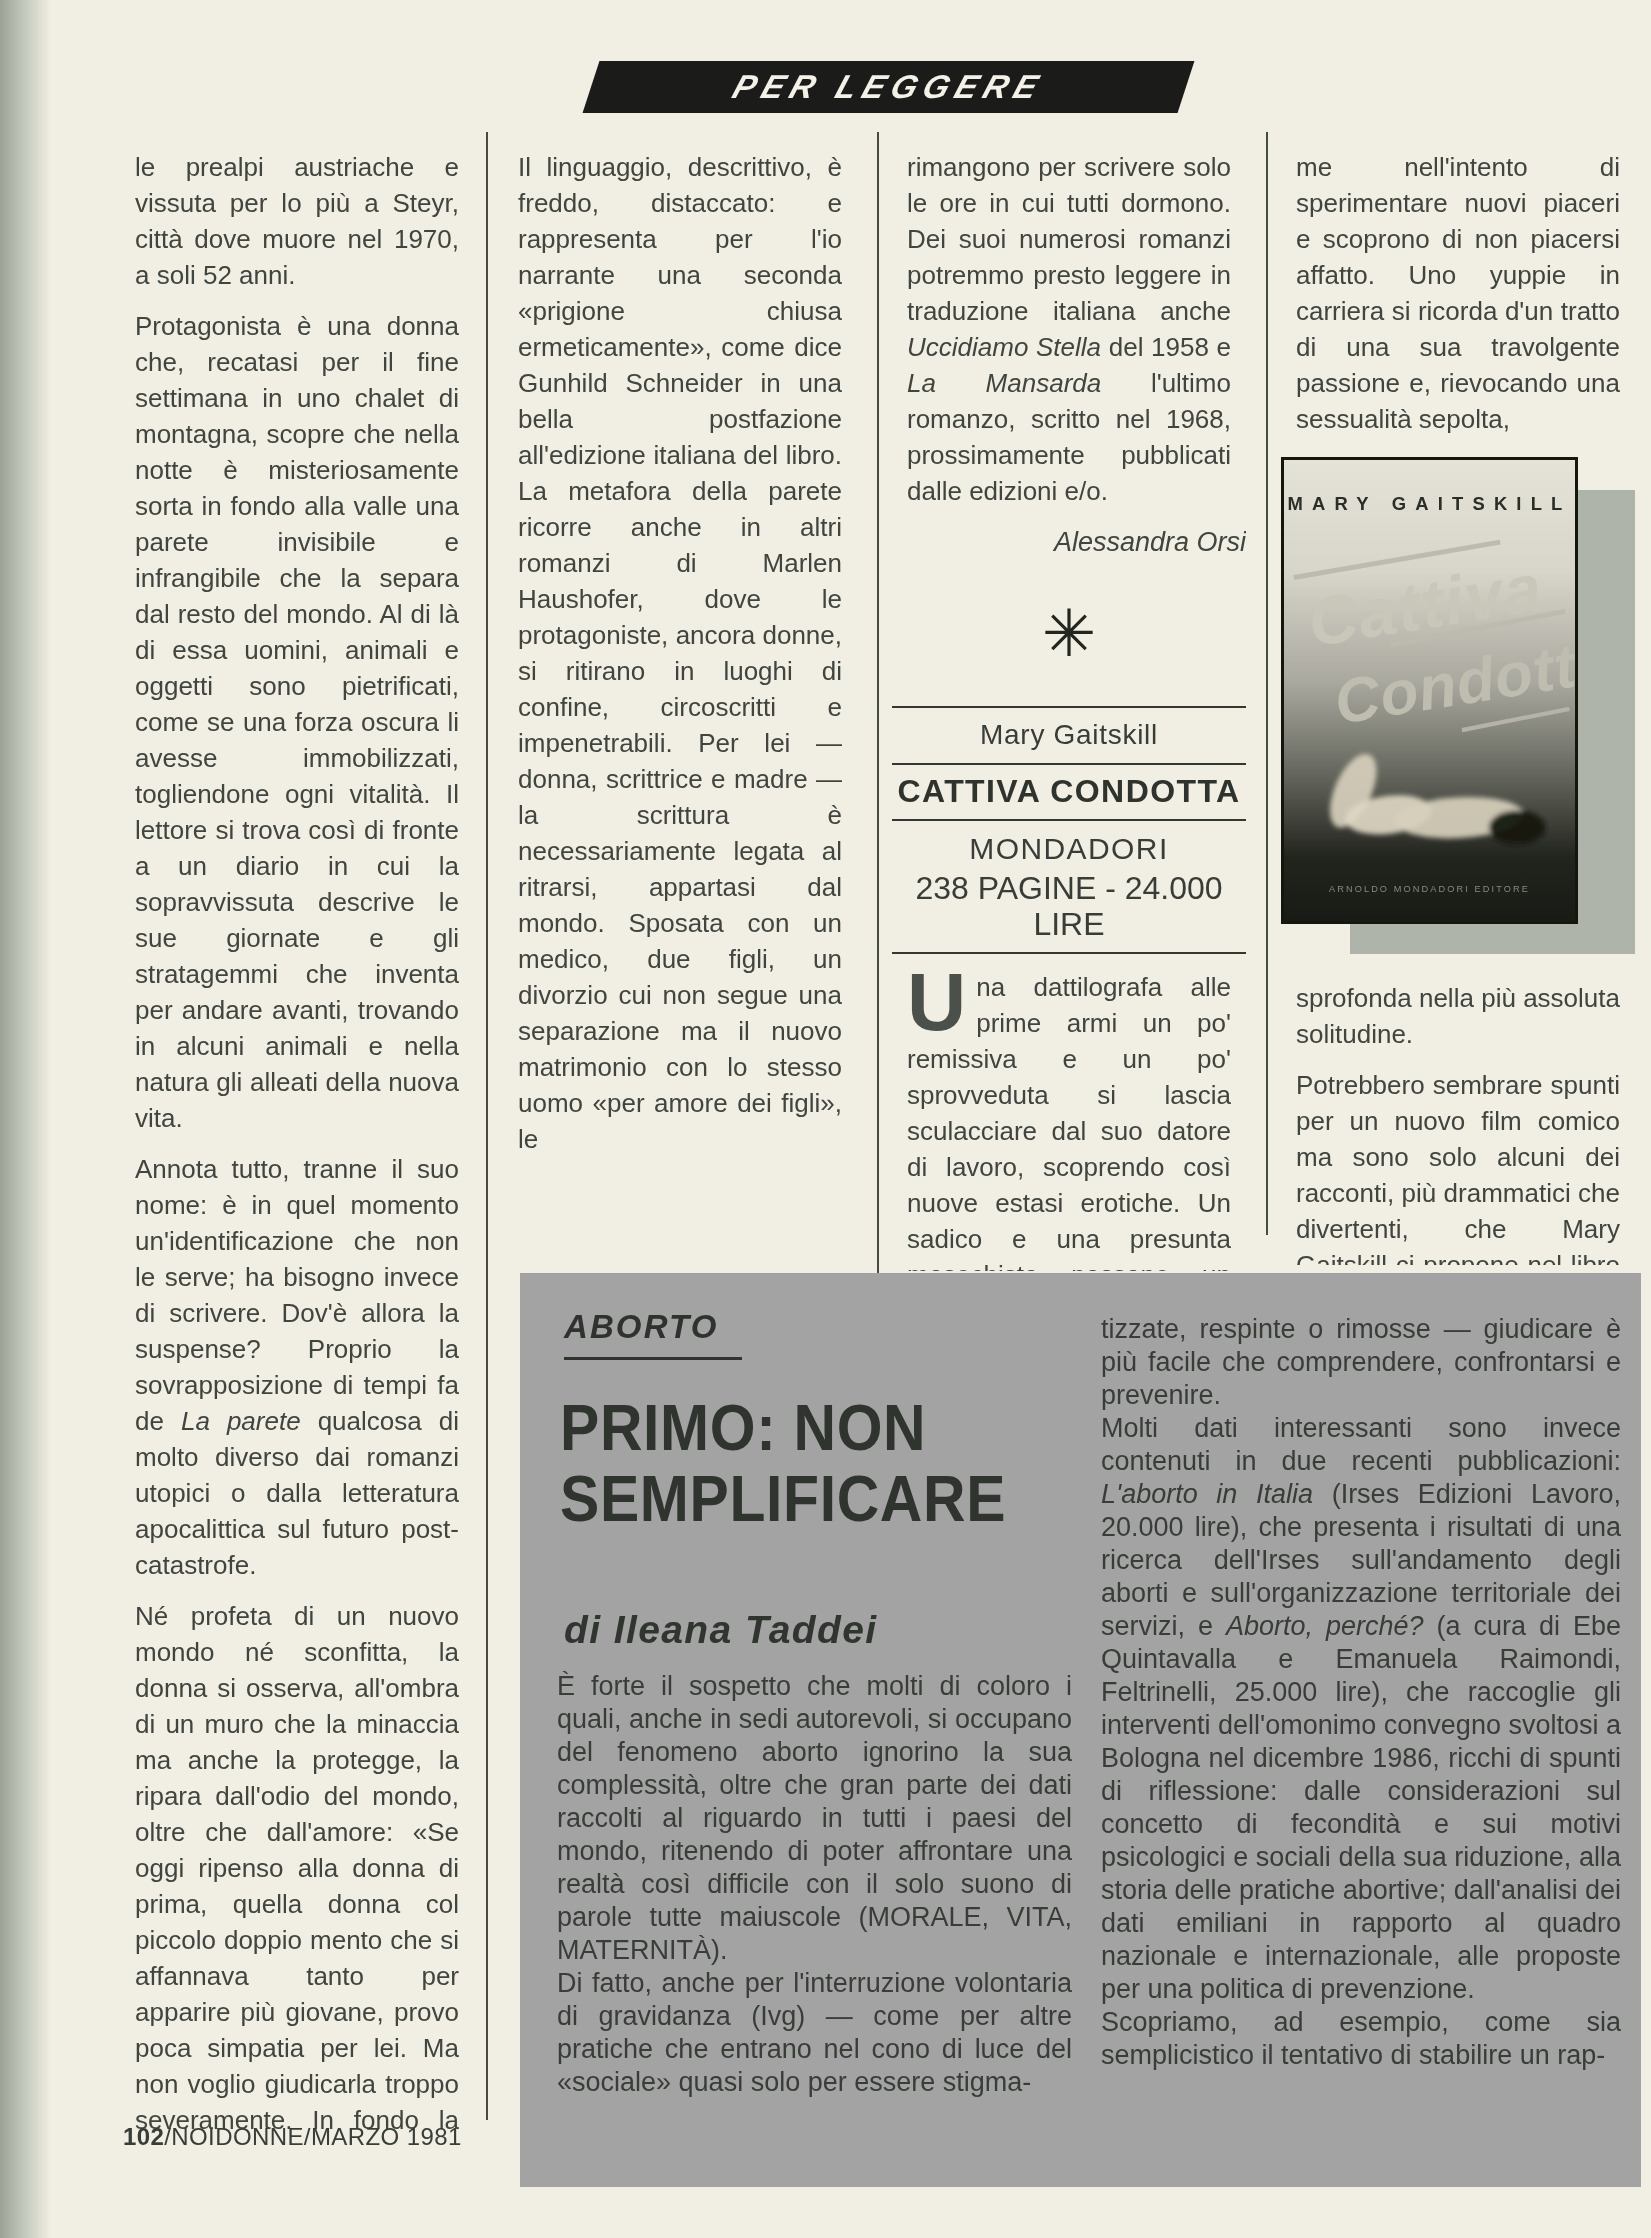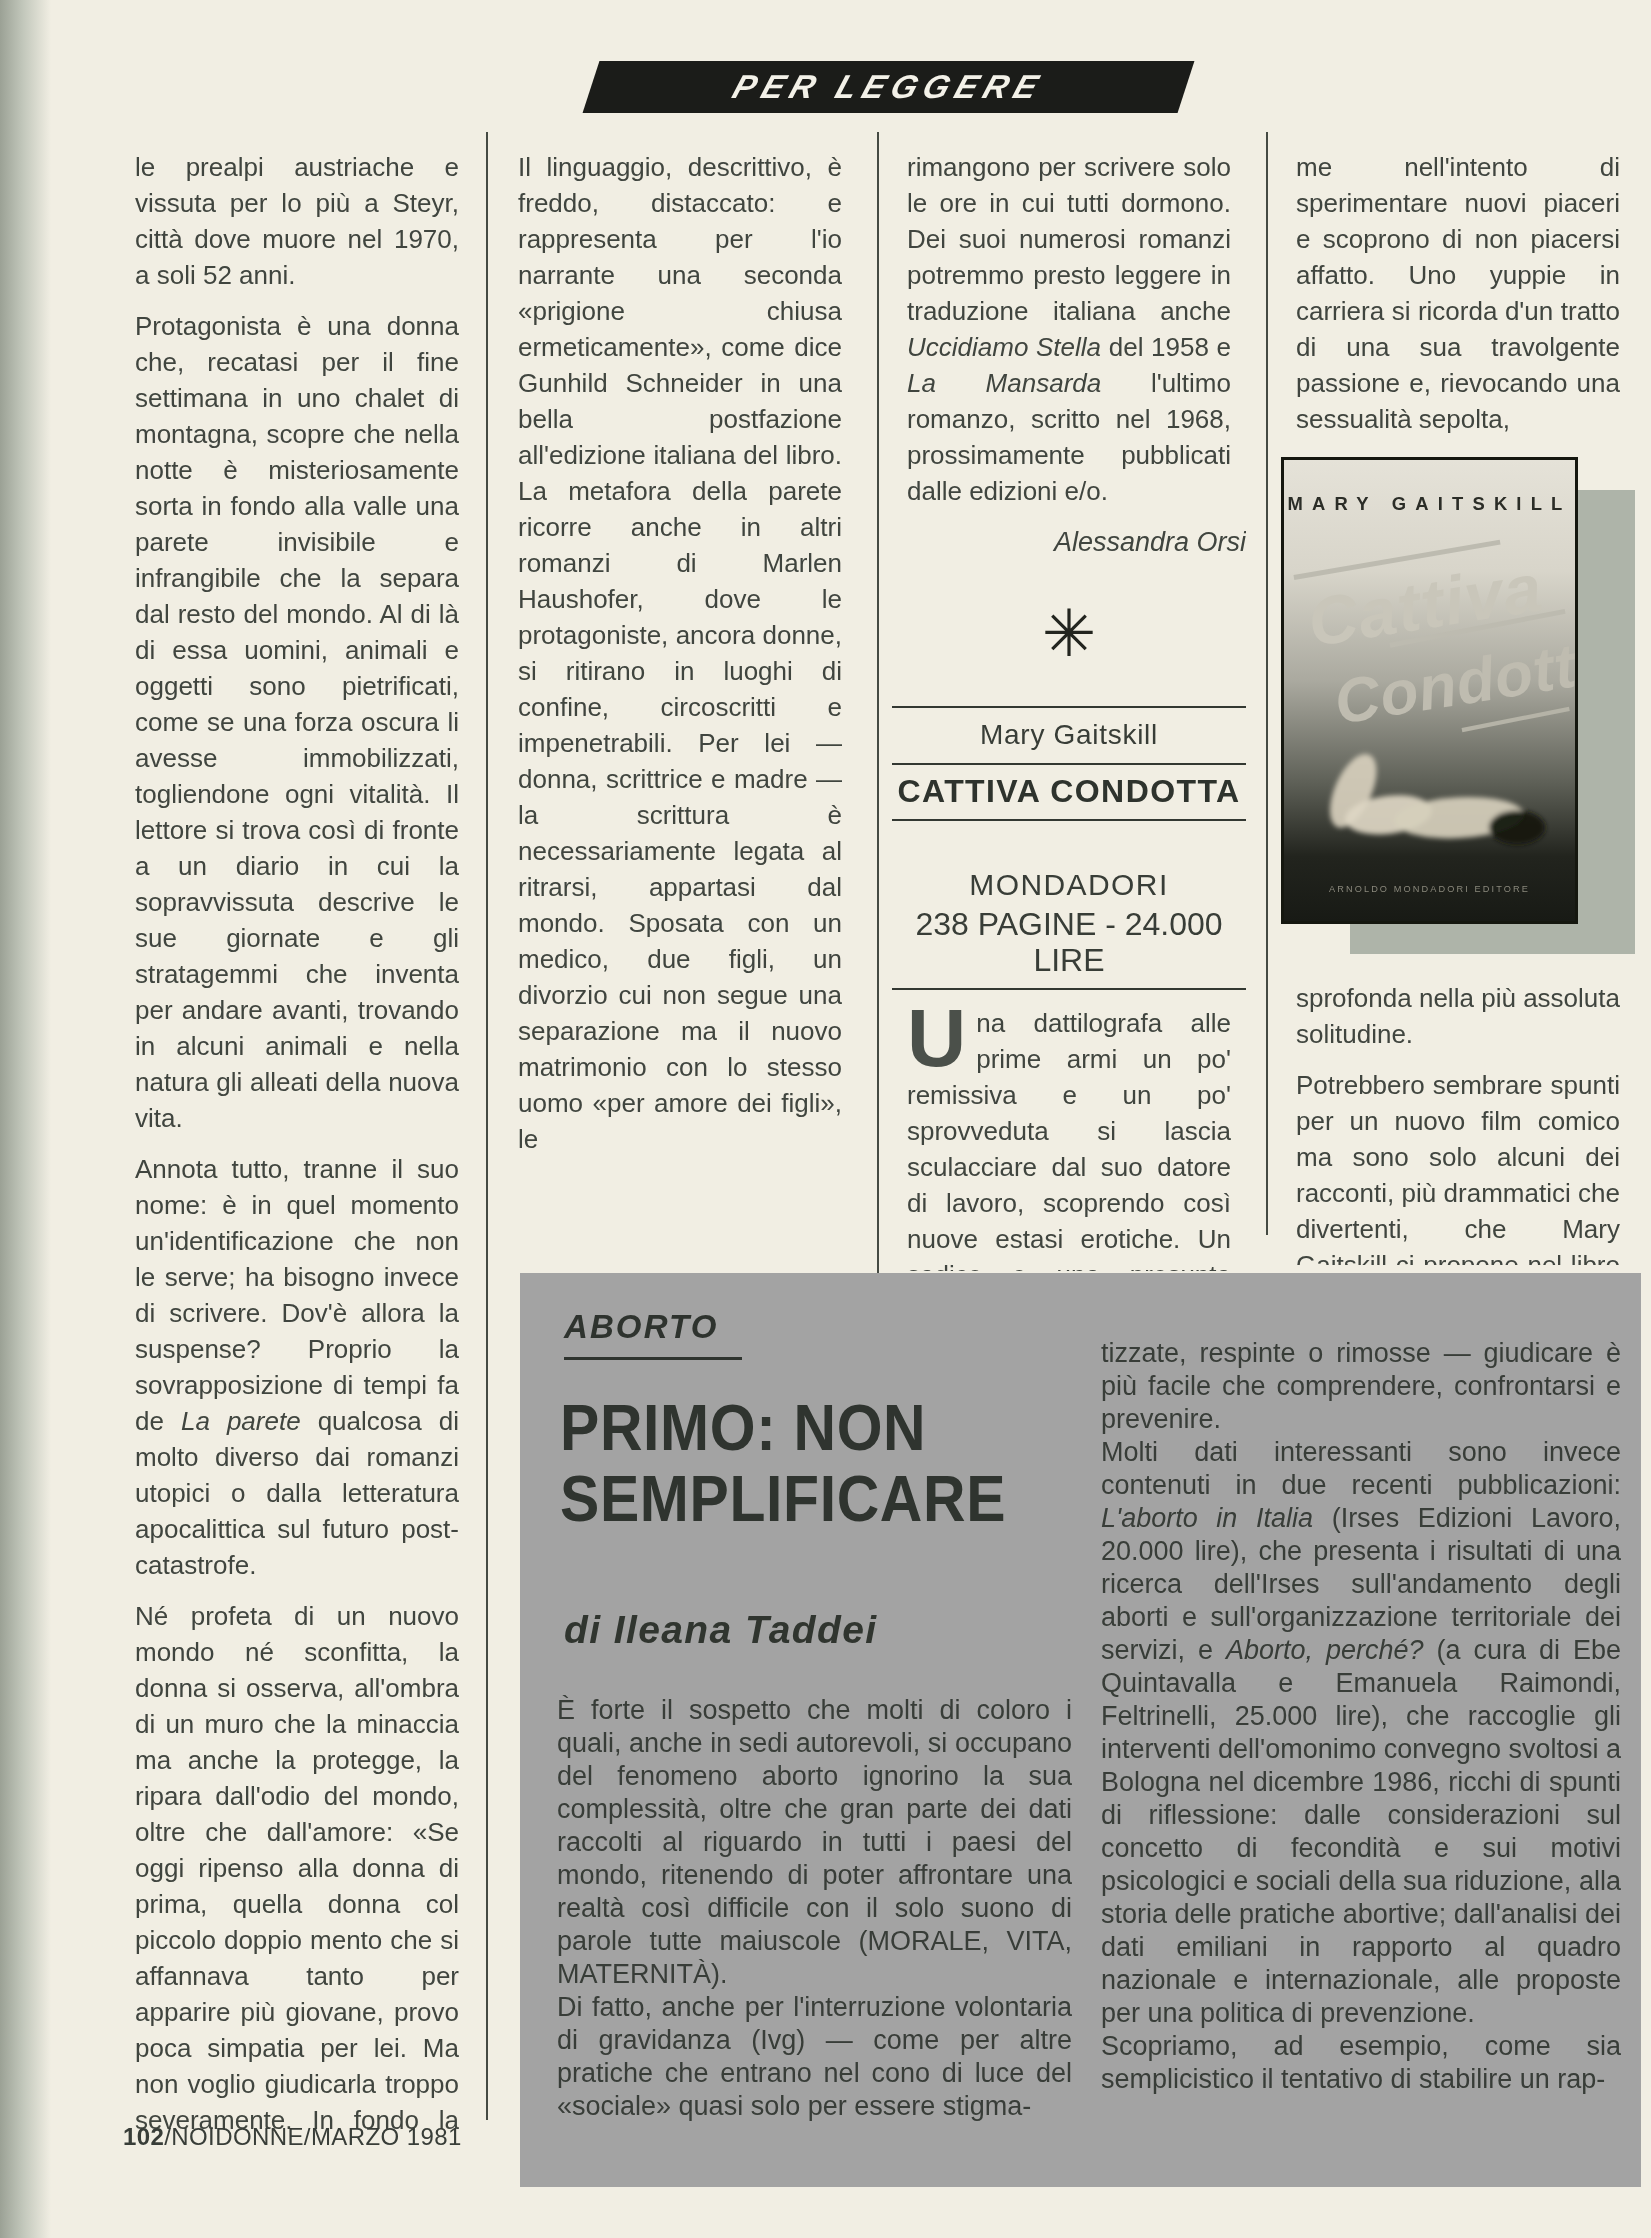--- a/index.html
+++ b/index.html
@@ -24,40 +24,40 @@
   #rule1{left:486px;top:132px;height:1988px;}
   #rule2{left:877px;top:132px;height:1141px;}
   #rule3{left:1266px;top:132px;height:1103px;}
   
   .signature{text-align:right;font-style:italic;margin-top:5.7px;font-size:27px;}
   .asterisk{text-align:center;font-size:65px;line-height:65px;margin:41px 0 7px;color:#23251f;}
   .bookbox{margin-top:40px;border-top:2.8px solid #333832;text-align:center;color:#383d37;}
   .bb-row{border-bottom:2.8px solid #333832;padding:8.5px 0 10px;}
   .bb-author{font-size:28px;letter-spacing:0.7px;}
   .bb-title{font-size:32px;font-weight:bold;letter-spacing:1.4px;color:#2e332d;}
-  .bb-pub{font-size:30px;letter-spacing:1.4px;padding-top:10px;margin-top:36px;}
+  .bb-pub{font-size:30px;letter-spacing:1.4px;padding-top:10px;}
   .bb-pages{font-size:32px;padding:2.8px 0 10px;}
   .dropcap-para{margin-top:34px;}
   .dropcap{float:left;font-size:82px;line-height:66px;font-weight:bold;color:#4b504a;padding-right:10px;}
   
   .cover-wrap{position:relative;width:304px;height:499px;margin:20px 0 24px;}
   .cover-shadow{position:absolute;left:69px;top:33px;width:300px;height:464px;background:#aeb4a9;}
   .cover{position:absolute;left:0;top:0;width:291px;height:461px;border:3.5px solid #15170f;
         background:linear-gradient(180deg,#e5e2d8 0%,#d8d5ca 24%,#aaa99f 48%,#5e6057 70%,#22241e 86%,#181a15 100%);
         overflow:hidden;}
   .cover-author{margin-top:25.5px;text-align:center;font-weight:bold;font-size:18.4px;letter-spacing:9.2px;color:#2b2d27;white-space:nowrap;}
   .cover svg{position:absolute;left:0;top:0;}
   
   .graybox{position:absolute;left:520px;top:1273px;width:1121px;height:914px;background:#a3a3a3;color:#383d38;}
   .kicker{position:absolute;left:44px;top:35px;font-style:italic;font-weight:bold;font-size:33px;
         letter-spacing:2.1px;color:#2e332e;border-bottom:3.5px solid #2f342f;padding:0 24px 11.3px 0;}
   .ab-title{position:absolute;left:40px;top:120px;font-weight:bold;font-size:64px;line-height:71px;
         color:#2f342f;transform:scaleX(0.92);transform-origin:left top;letter-spacing:0.7px;}
   .ab-byline{position:absolute;left:44px;top:335px;font-style:italic;font-weight:bold;font-size:39px;letter-spacing:1.4px;color:#30352f;}
-  .ab-body{font-size:27px;line-height:33px;text-align:justify;hyphens:auto;-webkit-hyphens:auto;overflow:hidden;margin-top:24px;}
+  .ab-body{font-size:27px;line-height:33px;text-align:justify;hyphens:auto;-webkit-hyphens:auto;overflow:hidden;}
   .ab-body p{margin:0;}
   .ab-body i{font-style:italic;}
   .ab-left{position:absolute;left:37px;top:397px;width:515px;height:495px;}
   .ab-right{position:absolute;left:581px;top:40px;width:520px;height:853px;}
   
   .footer{position:absolute;left:123px;top:2123px;font-size:24px;color:#383d38;letter-spacing:0.4px;}
   .footer .fnum{font-weight:bold;}
 </style>
 </head>
 <body>

